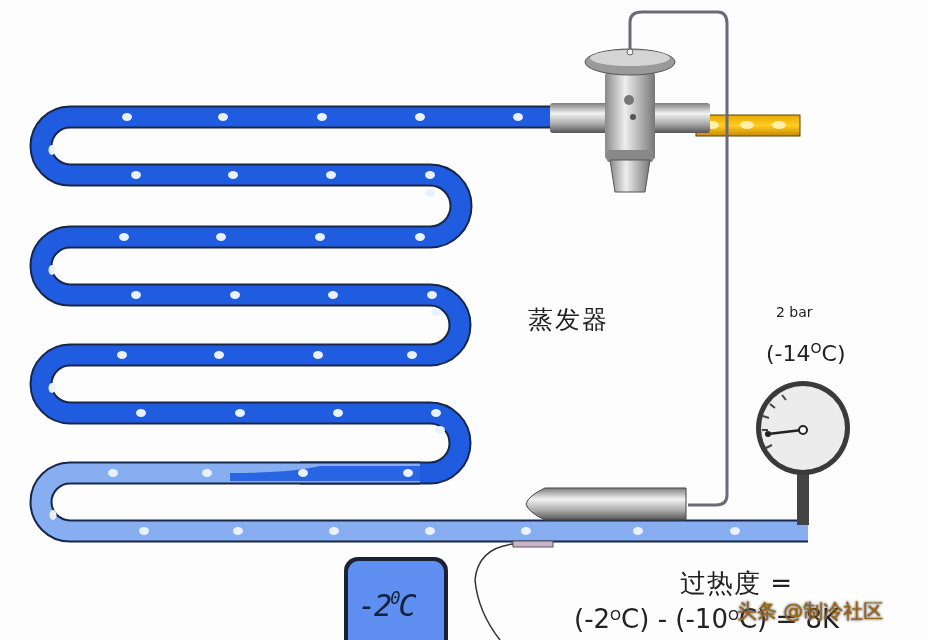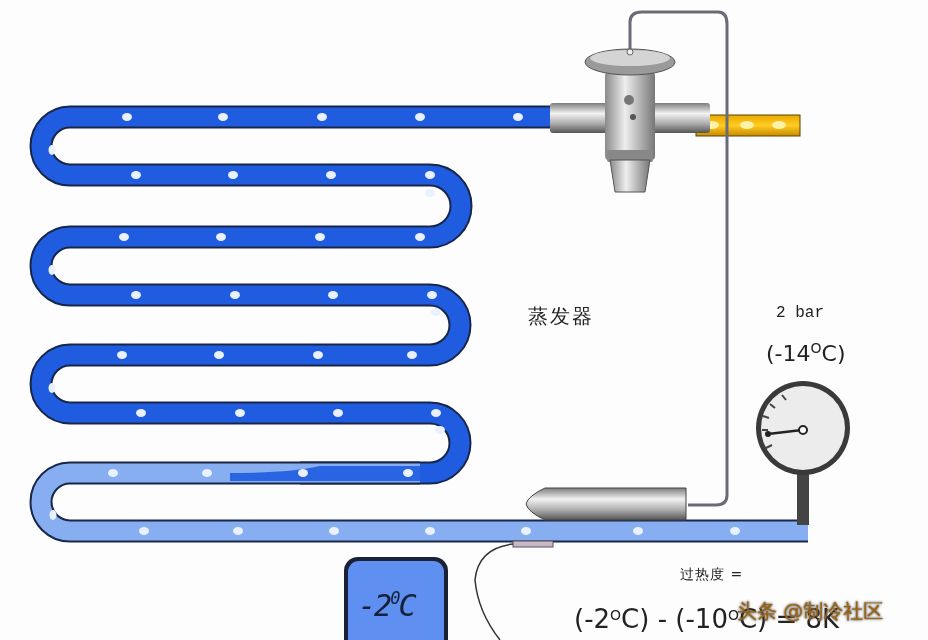--- a/index.html
+++ b/index.html
@@ -1,23 +1,23 @@
 <!DOCTYPE html>
 <html><head>
 <meta charset="utf-8">
 <style>
   html, body { margin: 0; padding: 0; }
   body { width: 928px; height: 640px; background: #fdfdfe; overflow: hidden; position: relative; font-family: "DejaVu Sans", sans-serif; }
   #diagram { position: absolute; left: 0; top: 0; }
   .label { position: absolute; color: #222; white-space: nowrap; }
-  .evap-label { left: 528px; top: 303px; font-size: 20px; letter-spacing: 2px; }
-  .pressure { left: 776px; top: 304px; font-size: 16px; font-family: Liberation Mono, monospace; }
+  .evap-label { left: 528px; top: 303px; font-size: 25px; letter-spacing: 2px; }
+  .pressure { left: 776px; top: 304px; font-size: 14px; }
   .pressure-temp { left: 766px; top: 340px; font-size: 22px; }
   .sup { font-size: 14px; vertical-align: 8px; }
-  .superheat-title { left: 680px; top: 566px; font-size: 14px; letter-spacing: 1px; }
+  .superheat-title { left: 680px; top: 566px; font-size: 26px; letter-spacing: 1px; }
   .superheat-formula { left: 574px; top: 604px; font-size: 26px; }
   .display-text { position: absolute; left: 358px; top: 588px; font-size: 30px; font-style: italic; font-weight: normal; color: #15213a; font-family: "DejaVu Sans Mono", monospace; letter-spacing: -2px; }
   .display-text .sup { font-size: 17px; vertical-align: 12px; }
   .watermark { position: absolute; left: 737px; top: 598px; font-size: 20px; color: #a16207; text-shadow: 0 0 2px #555, 0 0 3px #555; }
 </style>
 </head>
 <body>
 
 <svg id="diagram" width="928" height="640" viewBox="0 0 928 640" xmlns="http://www.w3.org/2000/svg">
   <defs>

